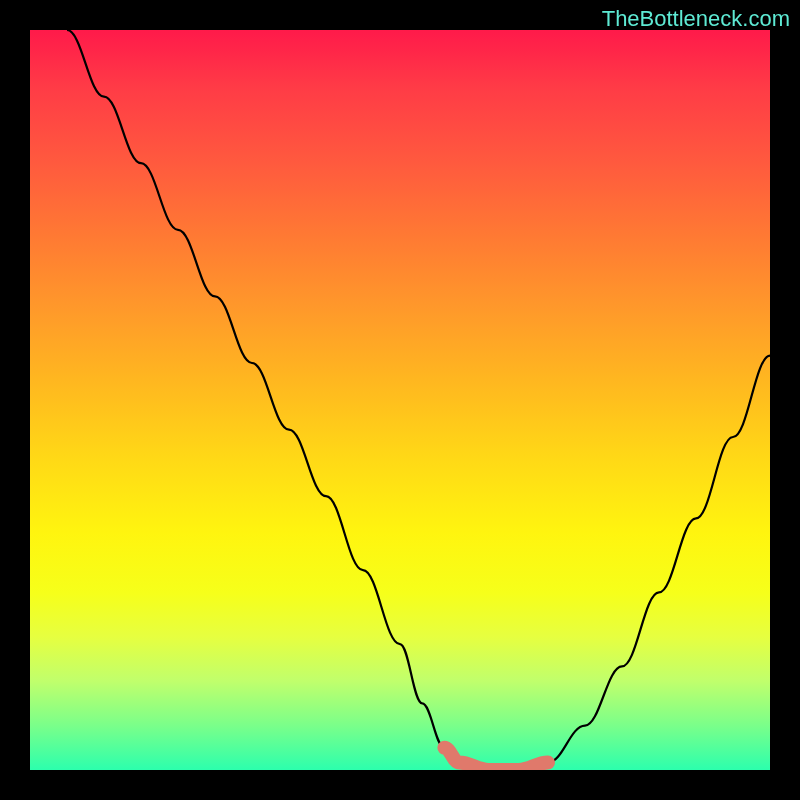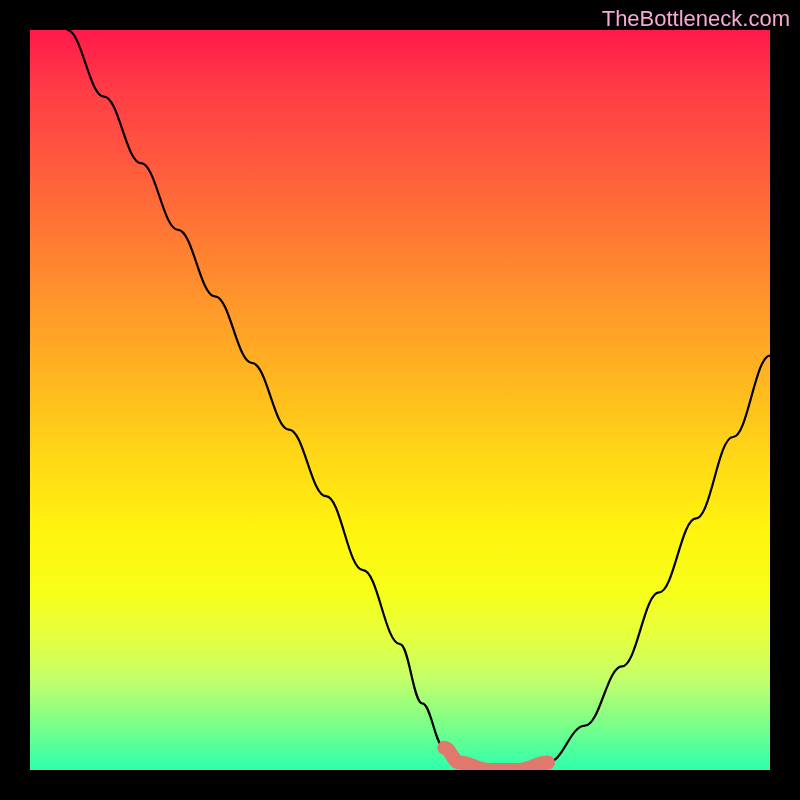--- a/index.html
+++ b/index.html
@@ -8,21 +8,21 @@
     height: 800px;
     background: #000;
     position: relative;
     font-family: Arial, sans-serif;
     overflow: hidden;
   }
   .watermark {
     position: absolute;
     top: 6px;
     right: 10px;
-    color: #f9a8d4;
+    color: #5eead4;
     font-size: 22px;
     font-weight: 400;
     z-index: 10;
   }
   .plot-area {
     position: absolute;
     left: 30px;
     top: 30px;
     width: 740px;
     height: 740px;

